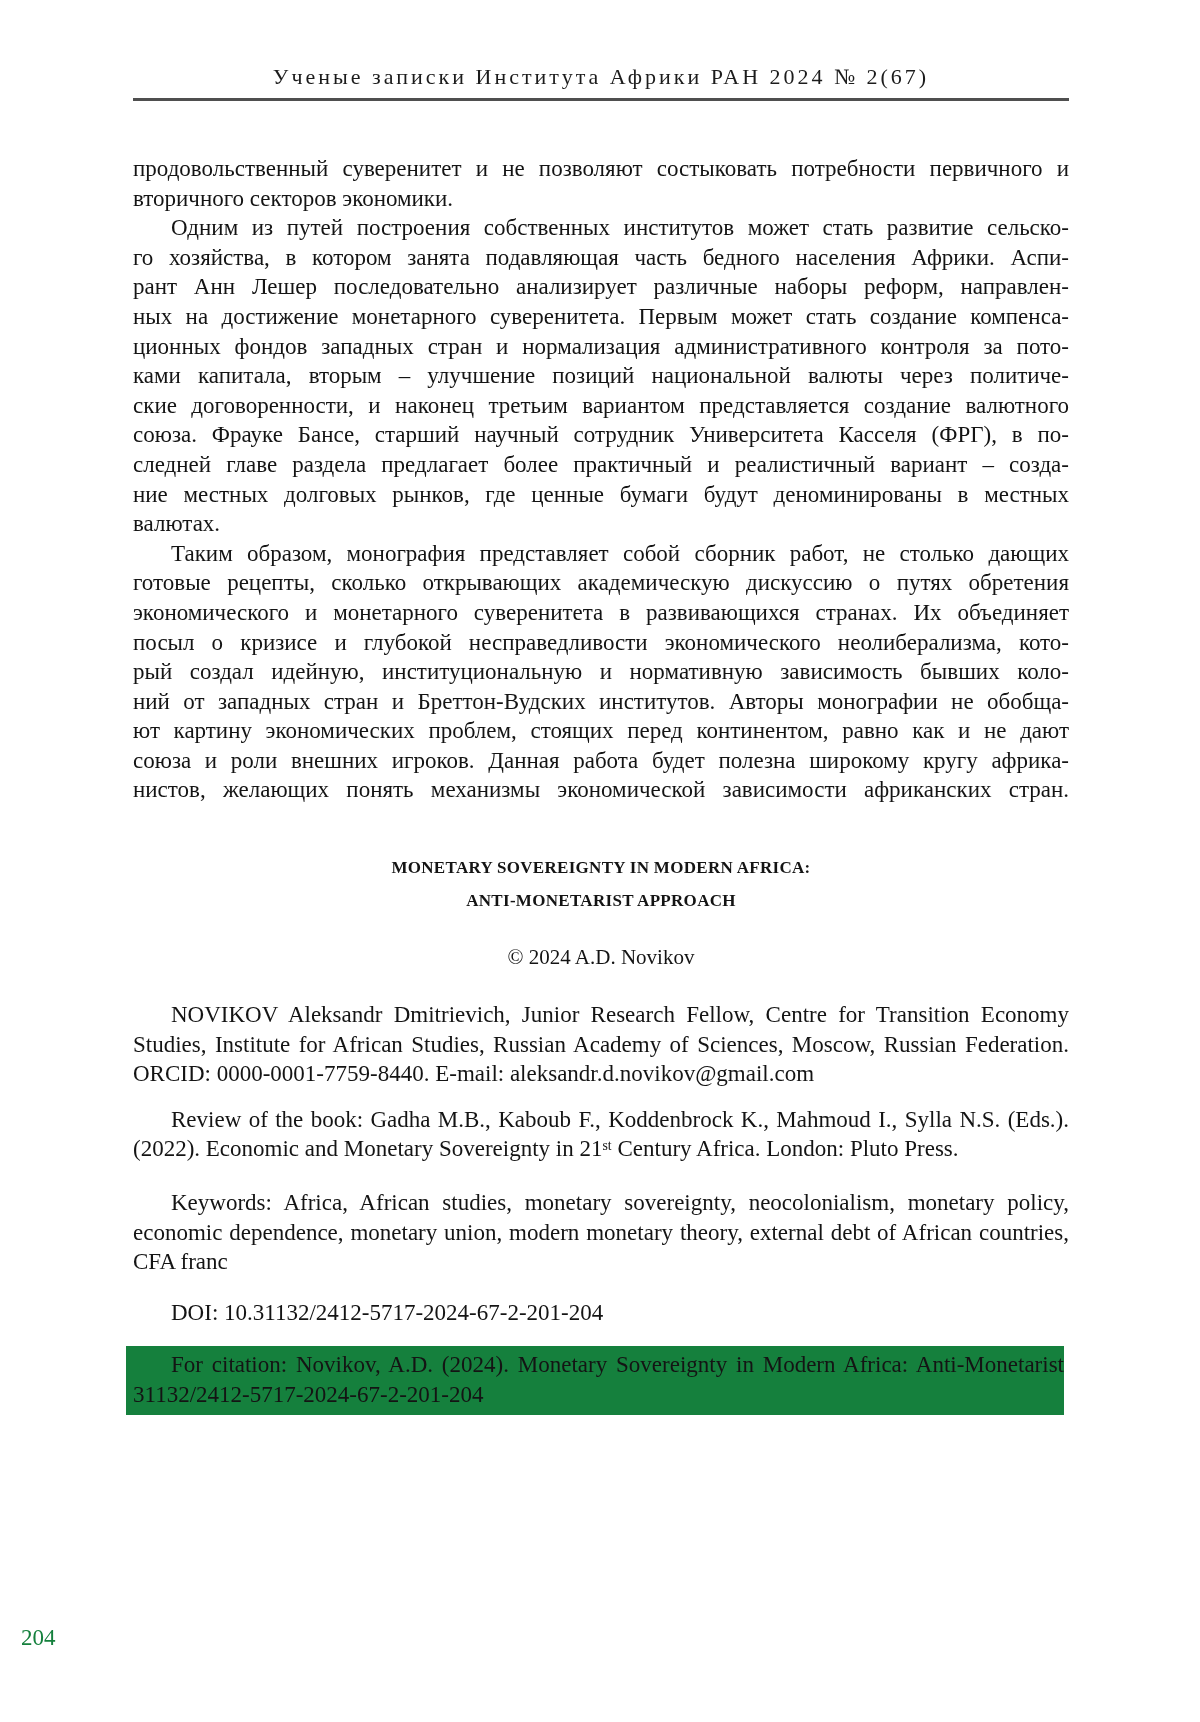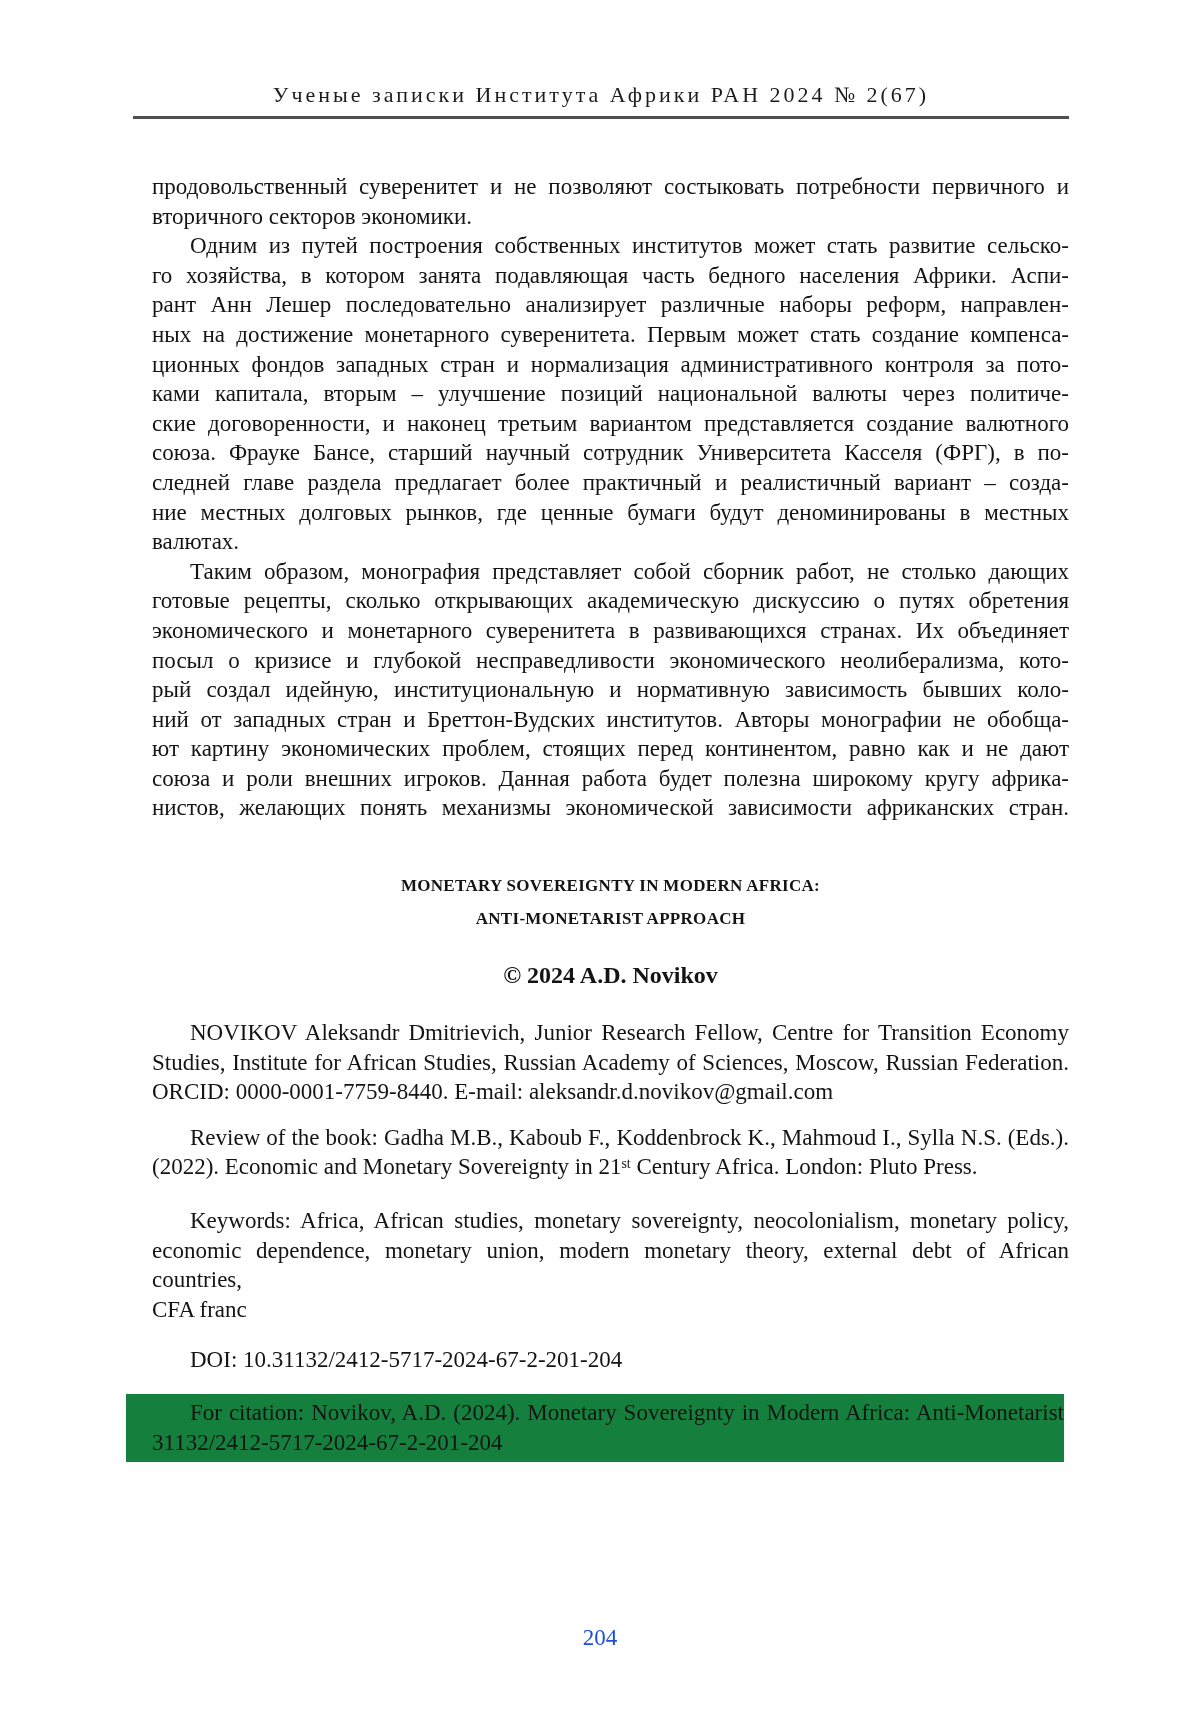--- a/index.html
+++ b/index.html
@@ -3,21 +3,21 @@
 <meta charset="utf-8">
 <style>
   html, body { margin: 0; padding: 0; background: #ffffff; }
   .page {
     position: relative;
     width: 1158px;
     height: 1722px;
     margin: 0 auto;
     background: #ffffff;
     box-sizing: border-box;
-    padding: 82px 110px 0 112px;
+    padding: 64px 110px 0 112px;
     overflow: hidden;
     font-family: "Liberation Serif", "DejaVu Serif", serif;
     color: #141414;
   }
   .running-header {
     text-align: center;
     font-size: 22px;
     line-height: 26px;
     letter-spacing: 3px;
     white-space: nowrap;
@@ -30,34 +30,33 @@
   }
   .doc {
     margin-top: 53px;
     font-size: 23px;
     line-height: 29.6px;
   }
   .block { margin: 0; }
   .line {
     text-align: justify;
     text-align-last: justify;
-    margin-left: 19px;
   }
   .line.last { text-align-last: left; }
   .line.indent { text-indent: 38px; }
   .center-block .line { text-align: center; text-align-last: center; }
   .title-block {
     font-weight: bold;
     font-size: 17px;
     line-height: 33px;
     letter-spacing: 0.3px;
   }
   .copyright-block {
-    font-weight: bold;
-    font-size: 24px;
+    font-weight: normal;
+    font-size: 21px;
     line-height: 30px;
   }
   .highlight {
     background: #f0f0f0;
     margin-left: -7px;
     margin-right: 5px;
     padding: 4px 0 5px 7px;
   }
   .bold { font-weight: normal; }
   .italic { font-style: italic; }
@@ -65,23 +64,23 @@
     font-size: 0.6em;
     position: relative;
     top: -0.5em;
     vertical-align: baseline;
   }
   .page-number {
     position: absolute;
     left: 0;
     right: 0;
     top: 1625px;
-    text-align: center;
+    text-align: left;
     font-size: 23px;
-    color: #1d4ed8;
+    color: #15803d;
   }
 </style>
 </head>
 <body>
 
 <div class="page" style="color: rgb(20, 20, 20);">
   <div class="running-header">Ученые записки Института Африки РАН 2024 № 2(67)</div>
   <hr class="header-rule" style="border-top-color: rgb(79, 79, 79);">
   <div class="doc">
       <div class="block">

